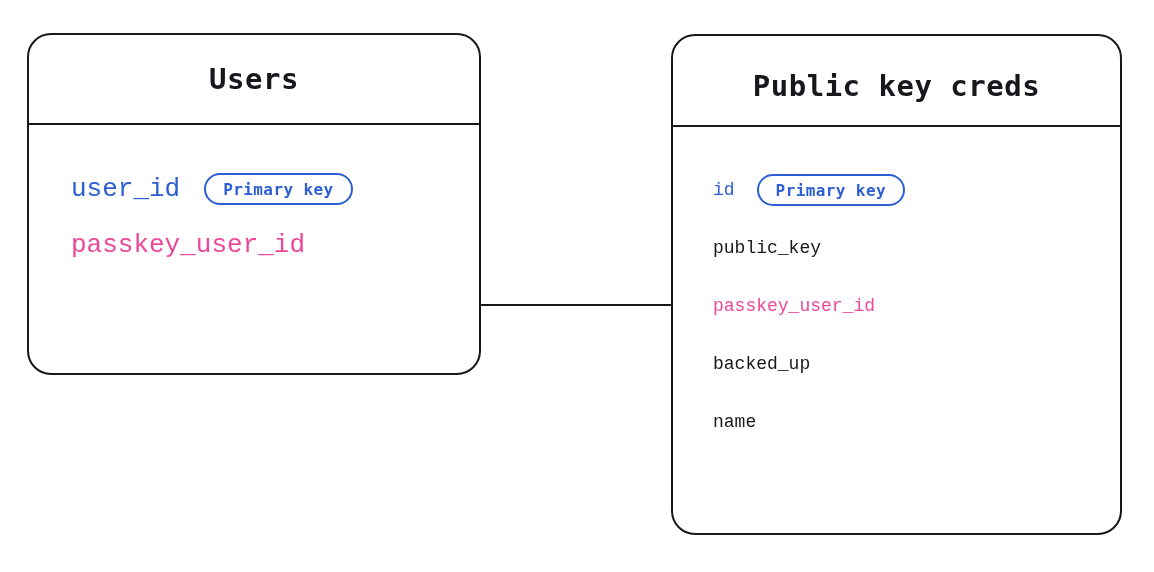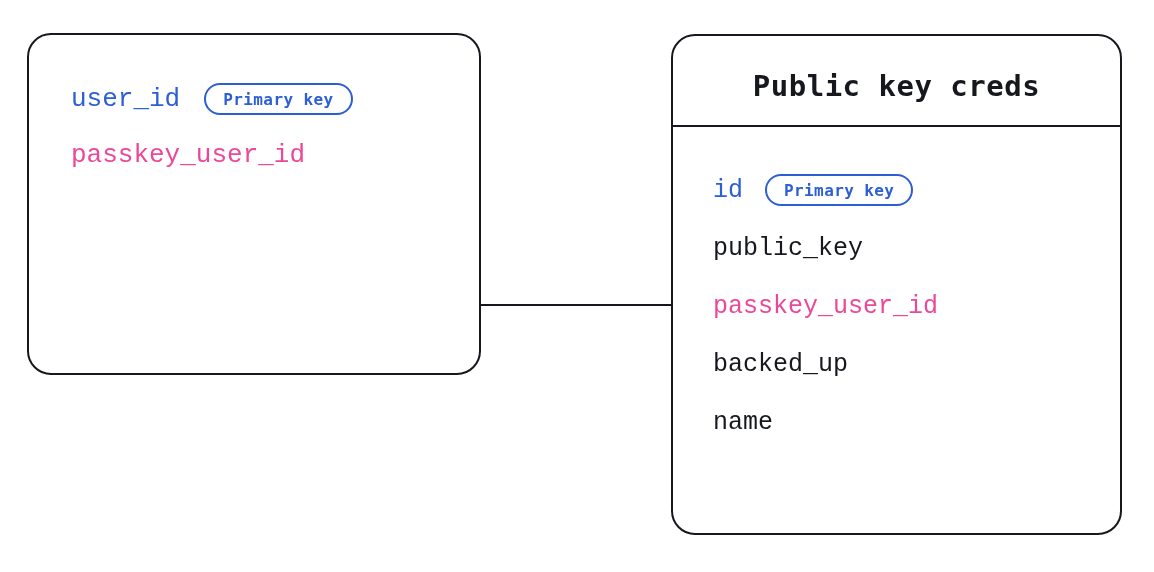--- a/index.html
+++ b/index.html
@@ -110,21 +110,21 @@
   #entity-pkcreds {
     left: 671px;
     top: 34px;
     width: 451px;
     height: 501px;
   }
   #entity-pkcreds .entity-header { height: 80px; margin-top: 11px; }
   #entity-pkcreds .entity-title  { font-size: 29px; }
   #entity-pkcreds .entity-fields { padding: 34px 0 0 40px; }
   #entity-pkcreds .field-row     { height: 58px; }
-  #entity-pkcreds .field-name    { font-size: 25px; }
+  #entity-pkcreds .field-name    { font-size: 18px; }
   #entity-pkcreds .pk-badge {
     margin-left: 22px;
     height: 32px;
     padding: 0 17px;
     font-size: 16px;
     letter-spacing: 0.4px;
   }
 
   
   #relationship-line {
@@ -133,20 +133,23 @@
     width: 194px;
     height: 2px;
   }
 </style>
 </head>
 <body>
 
 <div id="canvas">
 
   <div class="entity" id="entity-users">
+    <div class="entity-header">
+      <div class="entity-title">Users</div>
+    </div>
     <div class="entity-fields">
 
       <div class="field-row">
         <span class="field-name is-pk">user_id</span>
         <span class="pk-badge">Primary key</span>
       </div>
 
 
       <div class="field-row">
         <span class="field-name is-fk">passkey_user_id</span>

